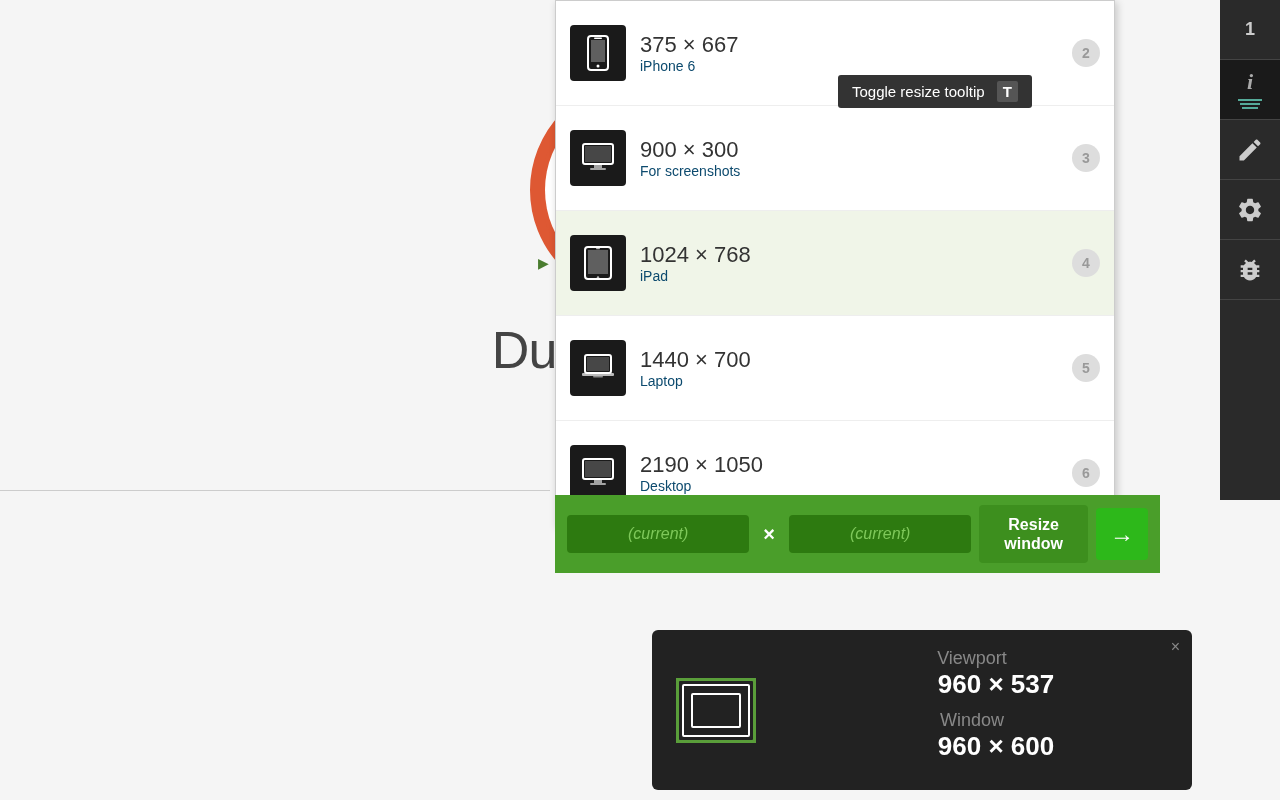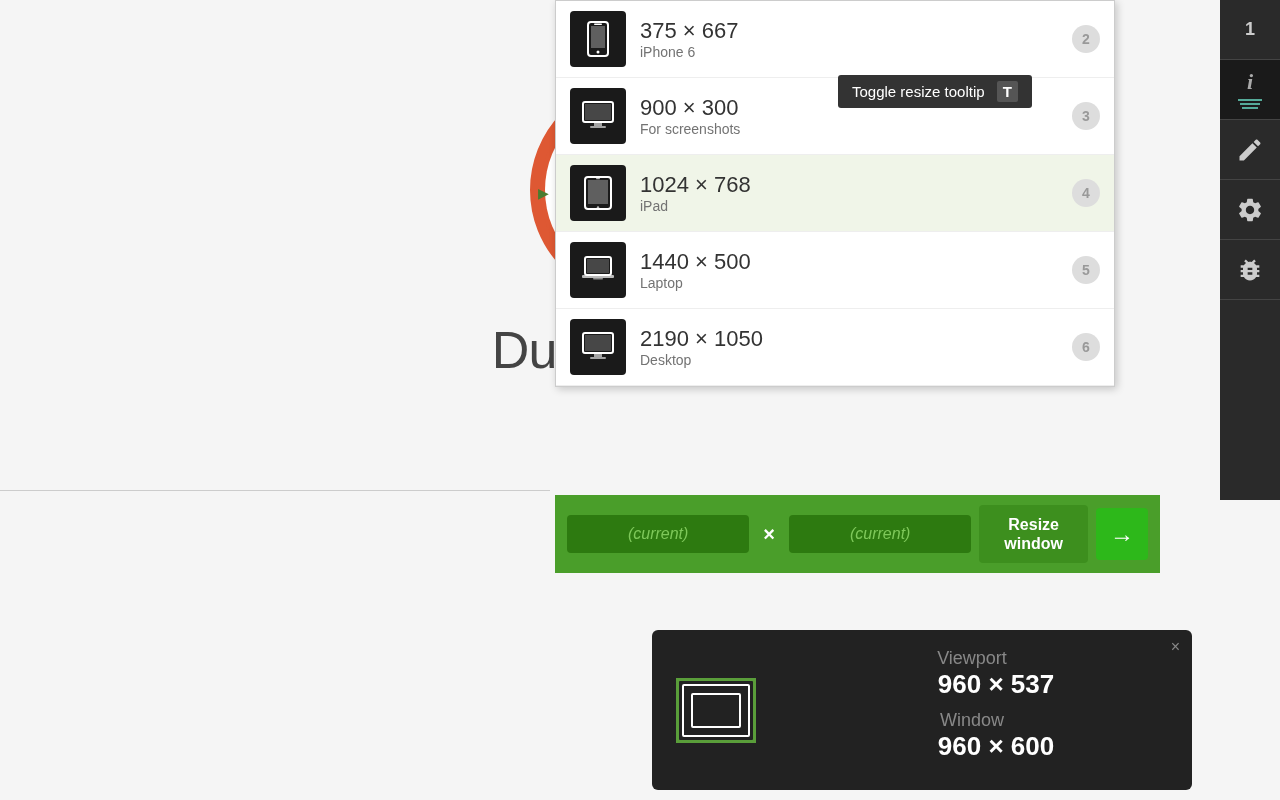--- a/index.html
+++ b/index.html
@@ -56,21 +56,21 @@
       width: 560px;
       background: #fff;
       border: 1px solid #ccc;
       box-shadow: 2px 2px 8px rgba(0,0,0,0.2);
       z-index: 100;
     }
 
     .device-item {
       display: flex;
       align-items: center;
-      padding: 10px 14px;
+      padding: 24px 14px;
       border-bottom: 1px solid #eee;
       position: relative;
       cursor: pointer;
       background: #fff;
     }
     .device-item.selected {
       background: #f0f5e8;
     }
     .device-item.selected::before {
       content: '▶';
@@ -100,21 +100,21 @@
     .device-info {
       flex: 1;
     }
     .device-dimensions {
       font-size: 22px;
       color: #333;
       font-weight: 400;
     }
     .device-name {
       font-size: 14px;
-      color: #737373;
+      color: #0c4a6e;
     }
 
     .device-number {
       width: 28px;
       height: 28px;
       background: #ddd;
       border-radius: 50%;
       display: flex;
       align-items: center;
       justify-content: center;
@@ -445,21 +445,21 @@
   <div class="device-item">
     <div class="device-icon">
       <svg viewBox="0 0 36 36" xmlns="http://www.w3.org/2000/svg">
         <rect x="5" y="5" width="26" height="18" rx="2" fill="none" stroke="white" stroke-width="2"></rect>
         <rect x="7" y="7" width="22" height="14" fill="white" opacity="0.2"></rect>
         <rect x="2" y="23" width="32" height="3" rx="1" fill="white" opacity="0.7"></rect>
         <rect x="13" y="26" width="10" height="1.5" rx="0.75" fill="white" opacity="0.5"></rect>
       </svg>
     </div>
     <div class="device-info">
-      <div class="device-dimensions">1440 × 500</div>
+      <div class="device-dimensions">1440 × 700</div>
       <div class="device-name">Laptop</div>
     </div>
     <div class="device-number">5</div>
   </div>
 
   <div class="device-item">
     <div class="device-icon">
       <svg viewBox="0 0 36 36" xmlns="http://www.w3.org/2000/svg">
         <rect x="3" y="4" width="30" height="20" rx="2" fill="none" stroke="white" stroke-width="2"></rect>
         <rect x="5" y="6" width="26" height="16" fill="white" opacity="0.2"></rect>

